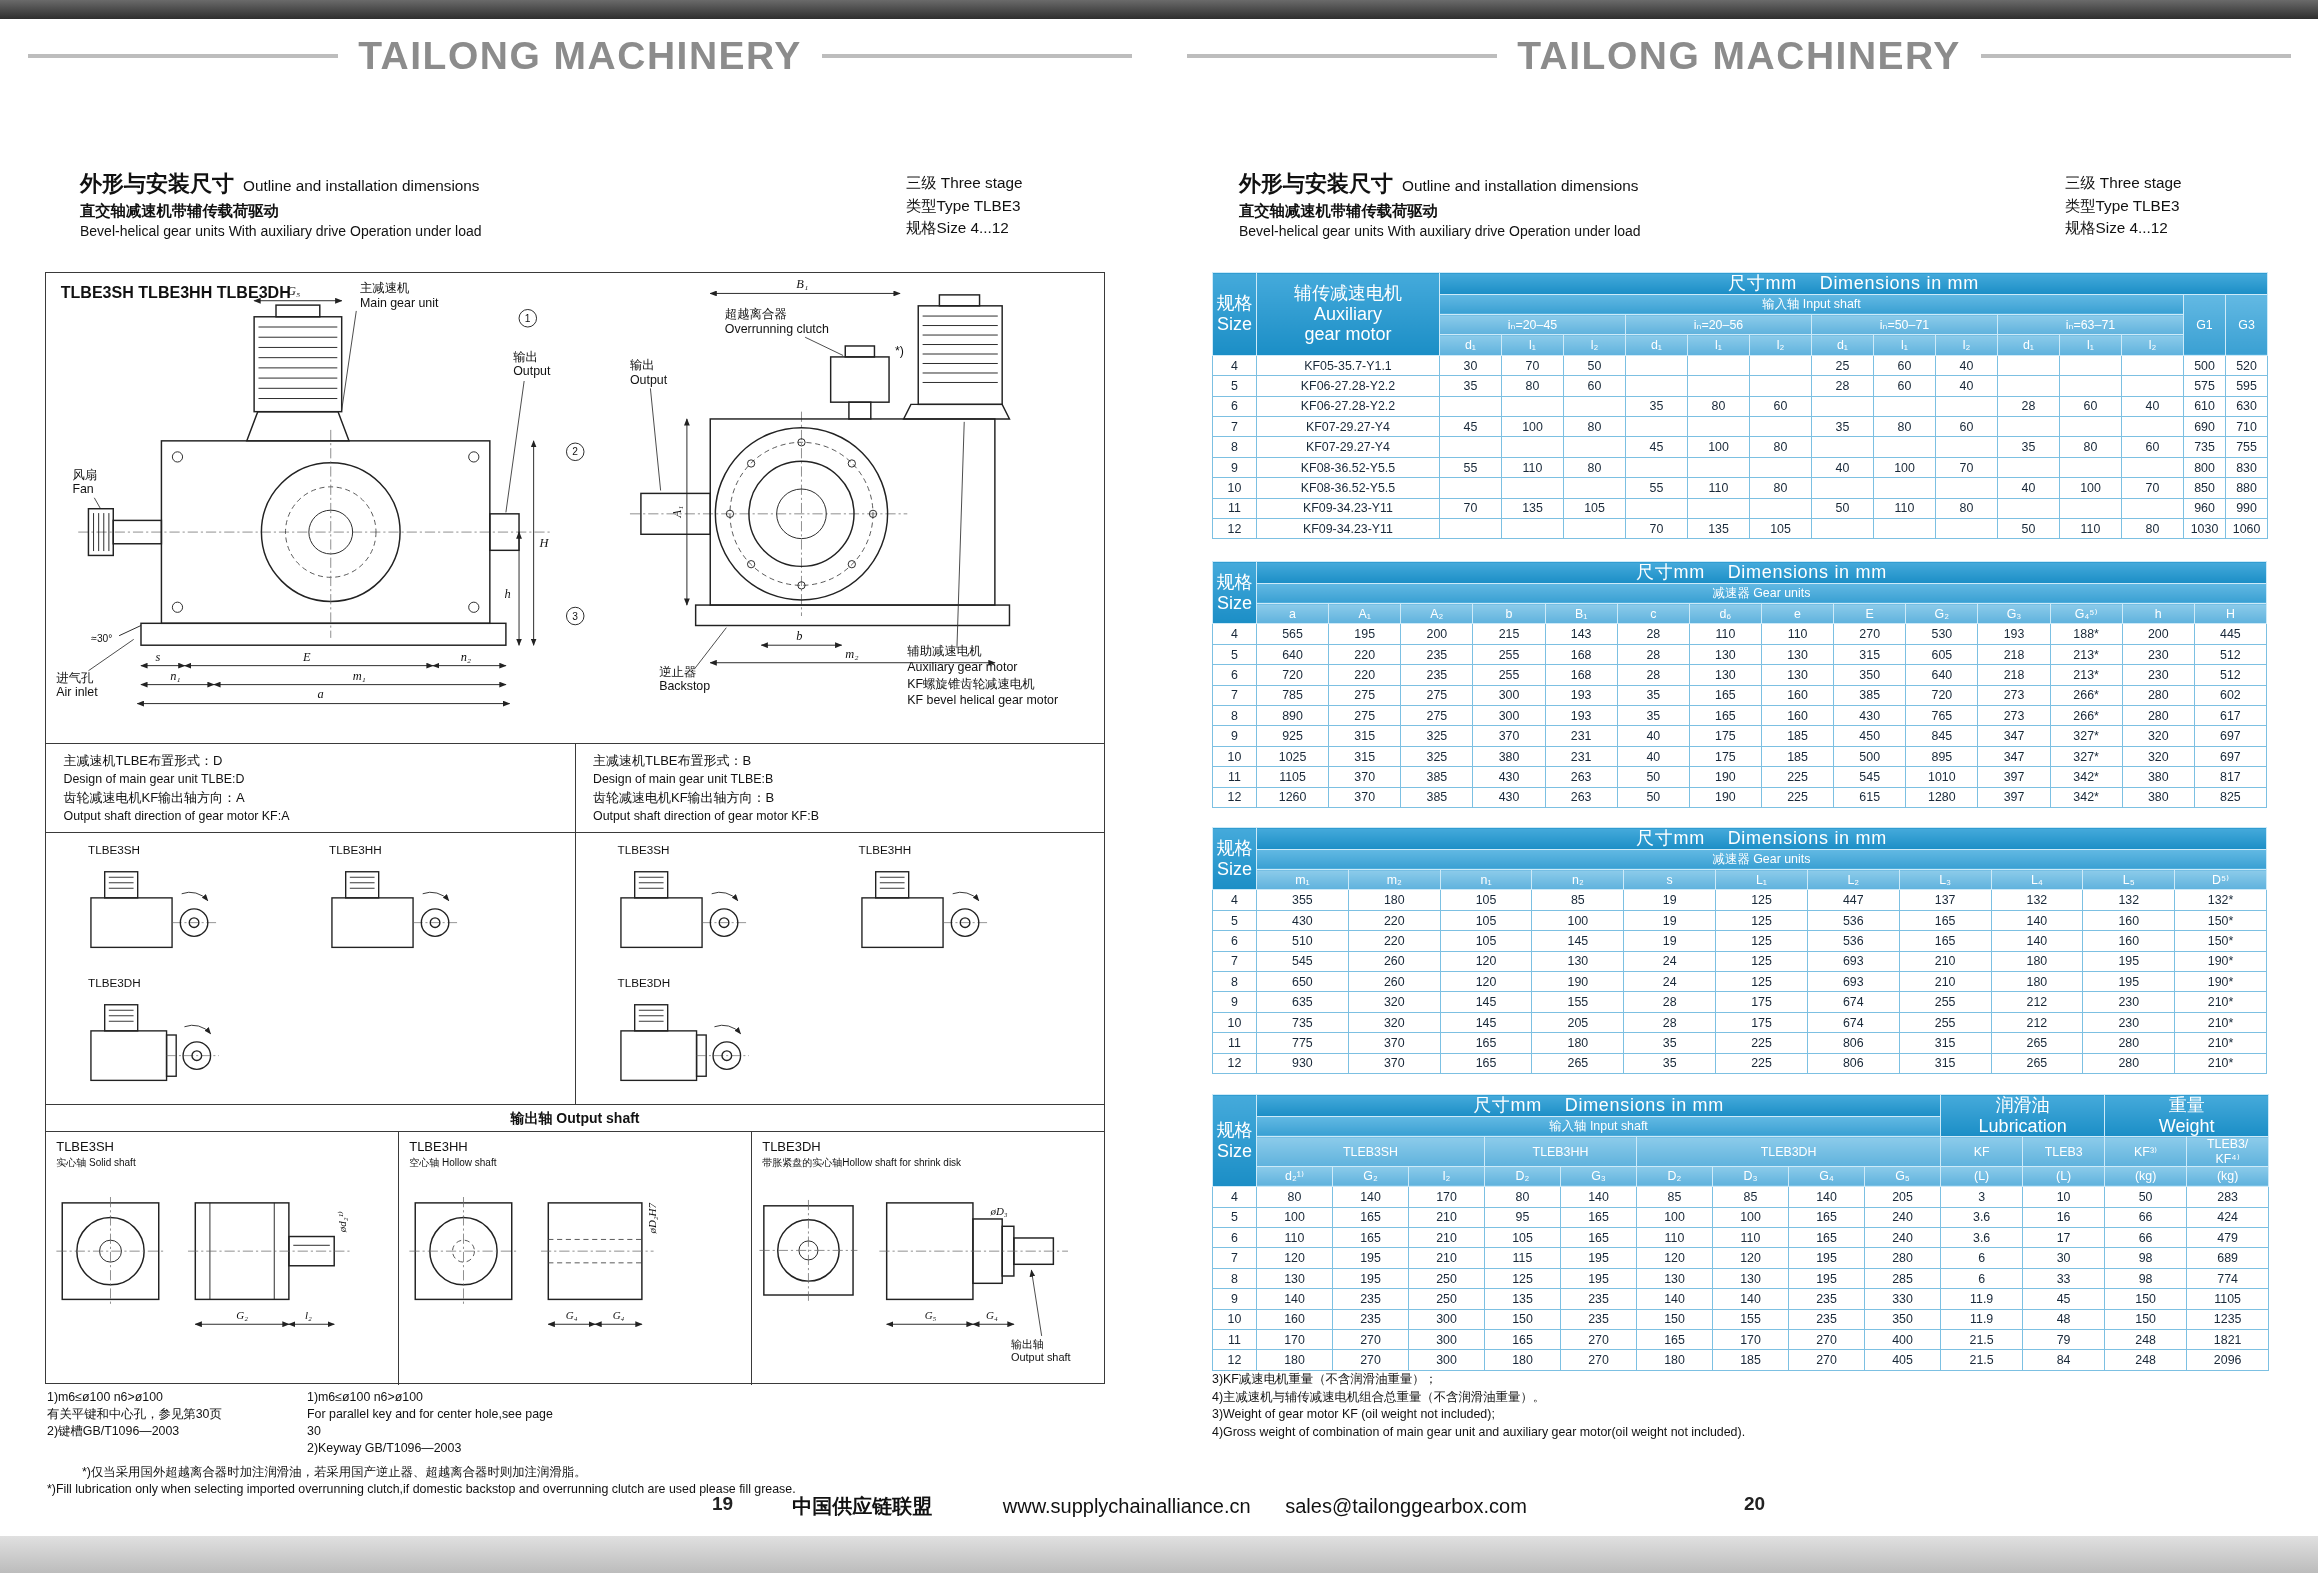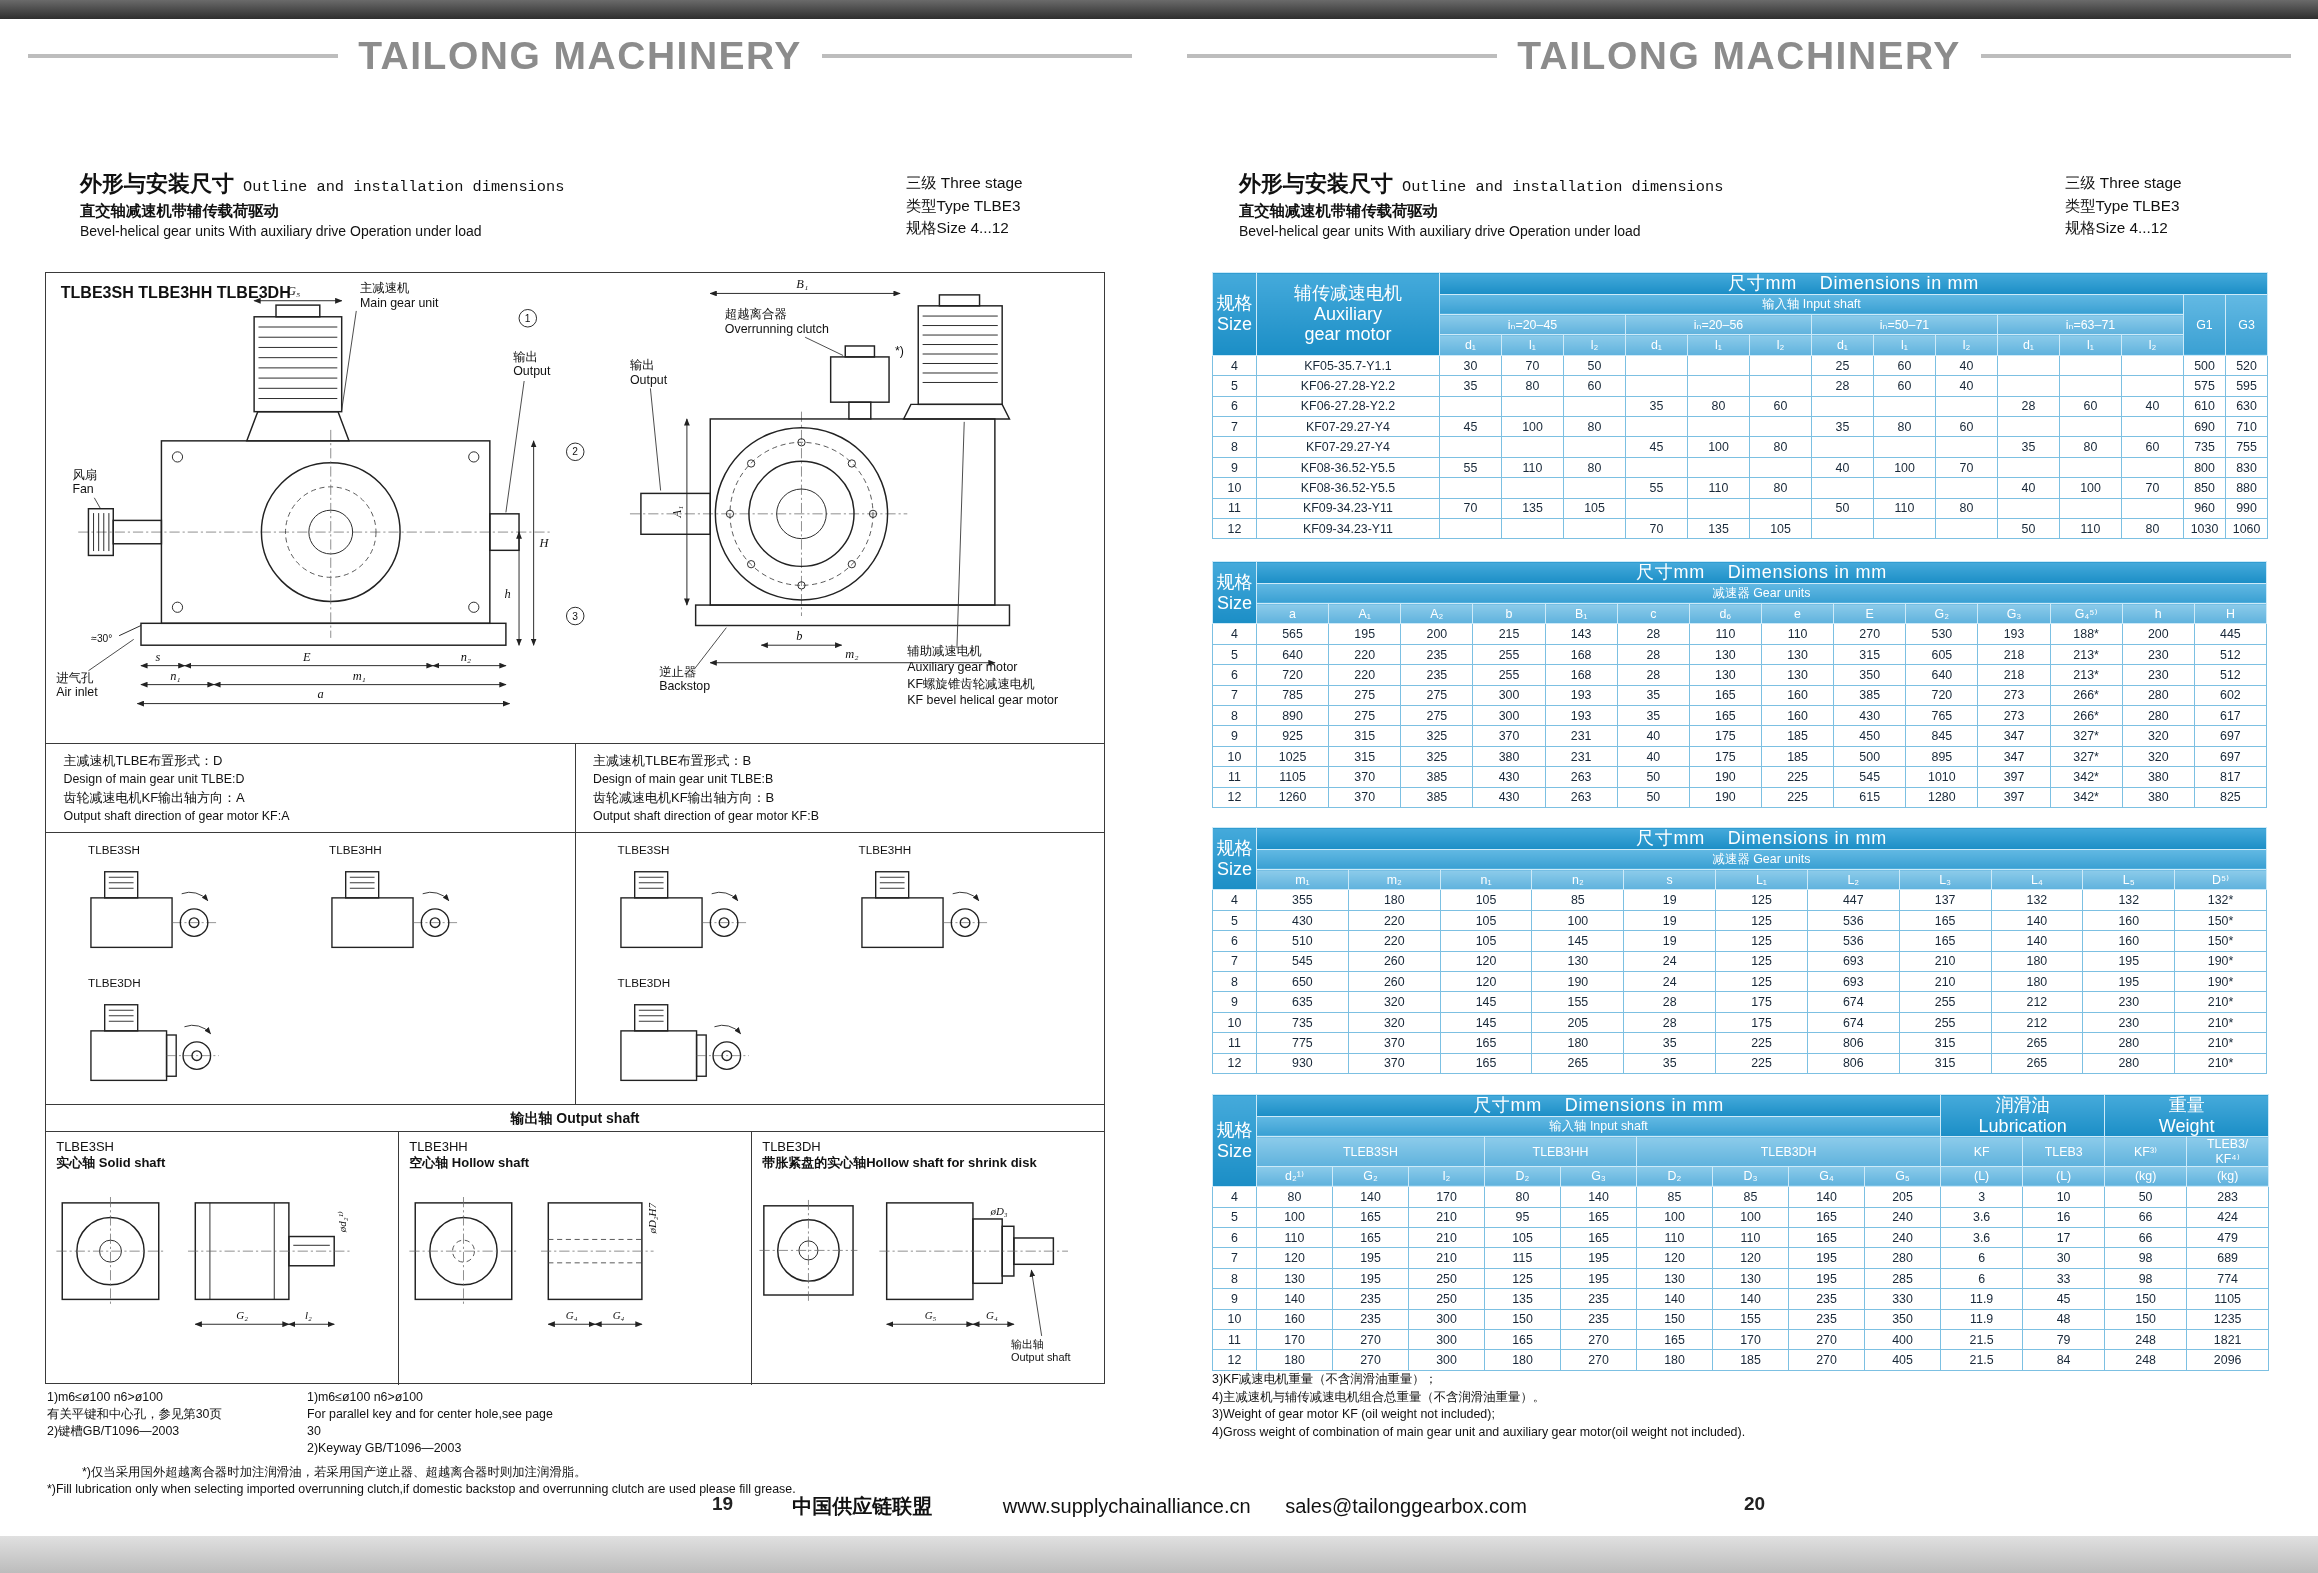--- a/index.html
+++ b/index.html
@@ -21,21 +21,21 @@
 
   
   .page { position:absolute; top:0; width:1160px; height:1369px; }
   .brand { position:absolute; top:34px; left:28px; right:28px; display:flex; align-items:center; gap:20.4px; }
   .brand .line { flex:1; height:3.7px; background:#bdbdbd; }
   .brand .txt { font-size:39px; font-weight:bold; color:#8c8c8c; letter-spacing:1.5px; white-space:nowrap; }
 
   .titleblock { position:absolute; top:171px; left:80px; width:716px; }
   .t-main { line-height:26px; }
   .t-main .cn { font-size:22px; font-weight:bold; }
-  .t-main .en { font-size:15.3px; margin-left:5.8px;font-family:Liberation Mono, monospace; }
+  .t-main .en { font-size:15.3px; margin-left:5.8px; }
   .t-sub-cn { font-size:15.3px; font-weight:bold; line-height:22px; }
   .t-sub-en { font-size:14px; line-height:19px; }
   .typeblock { position:absolute; top:172px; left:906px; width:241px; font-size:15.3px; line-height:22.6px; }
 
   
   .figure { position:absolute; left:45px; top:272px; width:1060px; height:1112px;
             border:1.5px solid #3a3a3a; background:#fff; }
   .maindraw { display:block; width:1057px; height:470px; }
   .ln { fill:none; stroke:#222; stroke-width:2; }
   .ln1 { fill:none; stroke:#222; stroke-width:1.3; }
@@ -59,21 +59,21 @@
   .vhalf + .vhalf { border-left:1.5px solid #3a3a3a; }
   .vlabel { position:absolute; font-size:11.7px; color:#111; }
   .mini { position:absolute; width:153px; height:110px; }
 
   .outband { border-top:1.5px solid #3a3a3a; border-bottom:1.5px solid #3a3a3a; height:28px;
              text-align:center; font-size:14px; font-weight:bold; line-height:26px; }
   .shaftrow { display:flex; height:253px; }
   .scell { flex:1; position:relative; padding:5.8px 10.2px; }
   .scell + .scell { border-left:1.5px solid #3a3a3a; }
   .smodel { font-size:13px; line-height:17.5px; }
-  .sdesc { font-size:13px; line-height:16px;font-weight:bold; }
+  .sdesc { font-size:10px; line-height:16px; }
   .sdraw { position:absolute; left:5.8px; top:47px; width:329px; height:194px; }
   text.sm { font-size:15px; fill:#111; font-style:italic; font-family:"Liberation Serif","DejaVu Serif",serif; }
   text.sl { font-size:15px; fill:#111; }
 
   .fnotes { position:absolute; left:47px; top:1389px; width:1060px; font-size:12.4px; color:#111; }
   .fncols { display:flex; }
   .fncol { width:260px; }
   .fncol div { line-height:17px; }
   .fnstar { line-height:17.5px; }
   .fnstar.first { margin-top:6.6px;margin-left:35px; }

